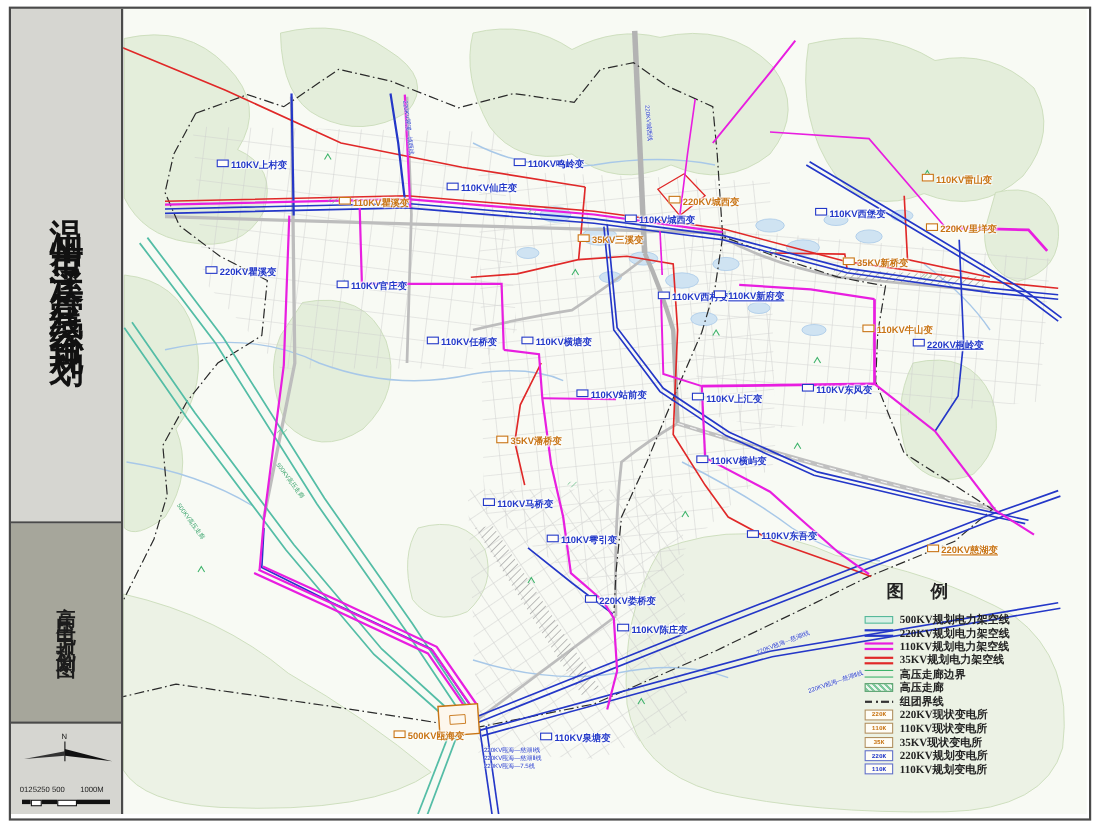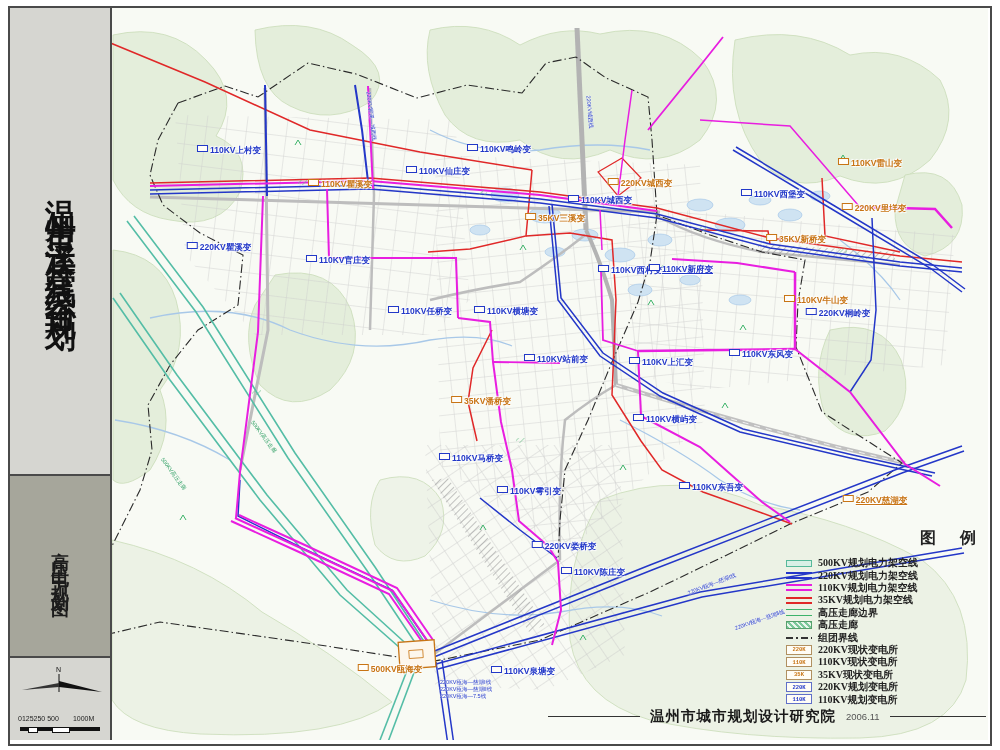--- a/index.html
+++ b/index.html
@@ -23,21 +23,21 @@
             font-family:"Liberation Serif",serif;font-weight:700;font-size:18px;
             letter-spacing:8px;color:#1c1c1c;}
   .sb-compass{flex:1;background:#d6d6d1;position:relative;}
   .scale-txt{position:absolute;left:8px;bottom:18px;font-size:7px;color:#222;letter-spacing:0;white-space:nowrap;}
   .scale-txt .unit{margin-left:14px;}
   .scale-bar{position:absolute;left:10px;bottom:9px;height:4px;width:82px;display:flex;}
   .scale-bar i{display:block;height:100%;}
   
   .legend{position:absolute;left:786px;top:528px;width:200px;z-index:5;}
   .lg-title{font-family:"Liberation Serif",serif;font-weight:700;font-size:16px;color:#222;
-            letter-spacing:10px;margin:0 0 8px 31px;text-align:right;}
+            letter-spacing:10px;margin:0 0 8px 20px;}
   .lg-row{display:flex;align-items:center;height:12.4px;}
   .lg-label{font-family:"Liberation Serif",serif;font-size:10px;color:#222;white-space:nowrap;font-weight:bold;}
   .sw{width:26px;margin-right:6px;flex:none;box-sizing:border-box;}
   .sw-500{height:7px;background:#d9f0e6;border:1px solid #56b99a;}
   .sw-220p{height:7px;border-top:2px solid #2437c8;border-bottom:2px solid #2437c8;}
   .sw-110p{height:7px;border-top:2px solid #e81ee0;border-bottom:2px solid #e81ee0;}
   .sw-35p{height:7px;border-top:2px solid #e02828;border-bottom:2px solid #e02828;}
   .sw-coredge{height:7px;border-top:1.5px solid #3db36a;border-bottom:1.5px solid #3db36a;}
   .sw-cor{height:8px;background:repeating-linear-gradient(45deg,#7cc79b 0 2px,#eaf5ec 2px 4px);border:1px solid #56a06c;}
   .sw-bound{height:2px;background:repeating-linear-gradient(90deg,#333 0 7px,transparent 7px 10px,#333 10px 12px,transparent 12px 15px);}
@@ -272,21 +272,21 @@
       <div class="sub-label sub-e" style="left: 640px; top: 184px;"><span class="sub-box"></span>220KV城西变</div>
       <div class="sub-label sub-p" style="left: 600px; top: 201px;"><span class="sub-box"></span>110KV城西变</div>
       <div class="sub-label sub-e" style="left: 555px; top: 219px;"><span class="sub-box"></span>35KV三溪变</div>
       <div class="sub-label sub-p" style="left: 630px; top: 271px;"><span class="sub-box"></span>110KV西村变</div>
       <div class="sub-label sub-e" style="left: 870px; top: 120px; margin-top: 44px;"><span class="sub-box"></span>110KV雷山变</div>
       <div class="sub-label sub-p" style="left: 773px; top: 195px;"><span class="sub-box"></span>110KV西堡变</div>
       <div class="sub-label sub-e" style="left: 874px; top: 209px;"><span class="sub-box"></span>220KV里垟变</div>
       <div class="sub-label sub-e" style="left: 790px; top: 240px; padding-left: 12px;"><span class="sub-box"></span>35KV新桥变</div>
       <div class="sub-label sub-p" style="left: 681px; top: 270px; text-decoration: underline;"><span class="sub-box"></span>110KV新府变</div>
       <div class="sub-label sub-e" style="left: 816px; top: 301px;"><span class="sub-box"></span>110KV牛山变</div>
-      <div class="sub-label sub-p" style="left: 838px; top: 314px;"><span class="sub-box"></span>220KV桐岭变</div>
+      <div class="sub-label sub-p" style="left: 862px; top: 314px; text-decoration: underline;"><span class="sub-box"></span>220KV桐岭变</div>
       <div class="sub-label sub-p" style="left: 420px; top: 312px;"><span class="sub-box"></span>110KV任桥变</div>
       <div class="sub-label sub-p" style="left: 506px; top: 312px;"><span class="sub-box"></span>110KV横塘变</div>
       <div class="sub-label sub-p" style="left: 556px; top: 360px;"><span class="sub-box"></span>110KV站前变</div>
       <div class="sub-label sub-p" style="left: 661px; top: 363px;"><span class="sub-box"></span>110KV上汇变</div>
       <div class="sub-label sub-p" style="left: 761px; top: 355px;"><span class="sub-box"></span>110KV东风变</div>
       <div class="sub-label sub-p" style="left: 665px; top: 420px;"><span class="sub-box"></span>110KV横屿变</div>
       <div class="sub-label sub-e" style="left: 481px; top: 402px;"><span class="sub-box"></span>35KV潘桥变</div>
       <div class="sub-label sub-p" style="left: 471px; top: 459px;"><span class="sub-box"></span>110KV马桥变</div>
       <div class="sub-label sub-p" style="left: 529px; top: 492px;"><span class="sub-box"></span>110KV雩引变</div>
       <div class="sub-label sub-p" style="left: 711px; top: 460px; margin-top: 28px;"><span class="sub-box"></span>110KV东吾变</div>
@@ -351,26 +351,20 @@
     <div class="lg-row">
         <span class="sw sw-st p">220K</span>
         <span class="lg-label">220KV规划变电所</span>
       </div>
     <div class="lg-row">
         <span class="sw sw-st p">110K</span>
         <span class="lg-label">110KV规划变电所</span>
       </div>
   </div>
 
-  <div class="credit">
-    <span class="rule r1"></span>
-    <span class="credit-name">温州市城市规划设计研究院</span>
-    <span class="credit-date">2006.11</span>
-    <span class="rule r2"></span>
-  </div>
 
   <div class="sidebar">
     <div class="sb-title">
       <div class="vt">温州市三溪片管线综合规划</div>
     </div>
     <div class="sb-sub">
       <div class="vt">高压电力规划图</div>
     </div>
     <div class="sb-compass">
       <svg width="96" height="42" style="position:absolute;left:2px;top:4px">

